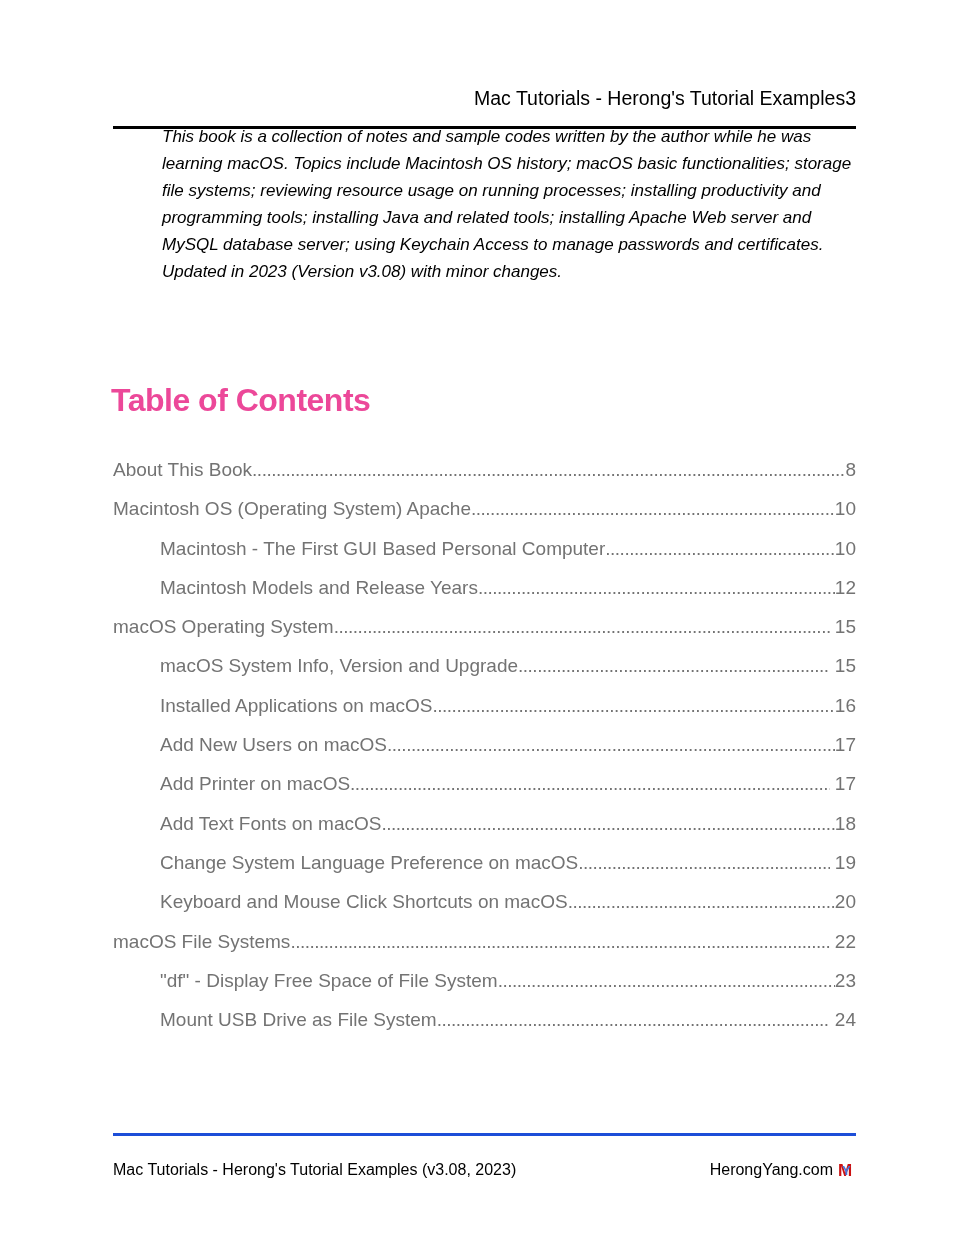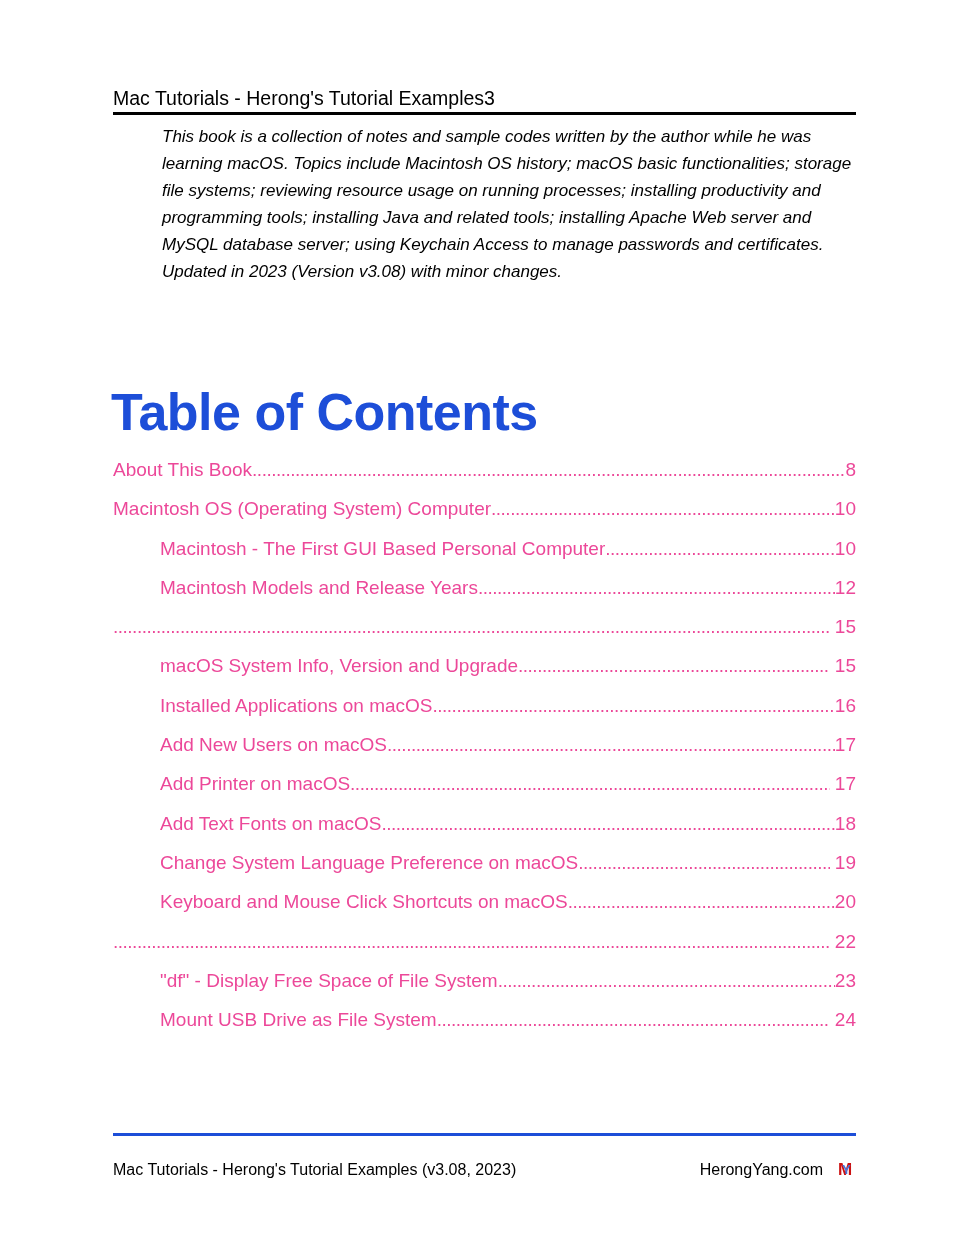--- a/index.html
+++ b/index.html
@@ -13,65 +13,65 @@
     overflow: hidden;
   }
 
   
   .header {
     position: absolute;
     left: 113px;
     top: 87px;
     width: 743px;
     display: flex;
-    justify-content: flex-start;
+    justify-content: flex-end;
     align-items: baseline;
     font-size: 19.5px;
     line-height: 22px;
     border-bottom: 3px solid #000000;
-    padding-bottom: 3px;
+    padding-bottom: 17px;
   }
 
   
   .intro {
     position: absolute;
     left: 162px;
     top: 123px;
     width: 697px;
     font-style: italic;
     font-size: 17px;
     line-height: 27px;
     color: #000000;
   }
 
   
   .toc-heading {
     position: absolute;
     left: 111px;
     top: 382px;
-    font-size: 52px;
+    font-size: 32px;
     font-weight: bold;
     letter-spacing: -0.5px;
-    color: #1d4ed8;
+    color: #ec4899;
   }
 
   
   .toc-list {
     position: absolute;
     left: 113px;
     top: 450px;
     width: 743px;
   }
   .toc-row {
     display: flex;
     align-items: baseline;
     height: 39.3px;
     line-height: 39.3px;
     font-size: 19px;
-    color: #ec4899;
+    color: #737373;
     cursor: pointer;
   }
   .toc-row.indent { padding-left: 47px; }
   .toc-label { white-space: nowrap; }
   .toc-dots {
     flex: 1;
     overflow: hidden;
     white-space: nowrap;
     letter-spacing: -0.5px;
   }
@@ -87,21 +87,21 @@
     top: 1133px;
     width: 743px;
     border-top: 3px solid #1d4ed8;
     padding-top: 25px;
     display: flex;
     justify-content: space-between;
     align-items: baseline;
     font-size: 16px;
     color: #000000;
   }
-  .footer-right { display: flex; align-items: flex-start; gap: 15px; }
+  .footer-right { display: flex; align-items: flex-end; gap: 5px; }
   .logo {
     position: relative;
     display: inline-block;
     width: 18px;
     height: 17px;
     vertical-align: -2px;
   }
   .logo-m {
     position: absolute;
     left: 0; top: 0;
@@ -134,39 +134,40 @@
   <div class="toc-heading">Table of Contents</div>
 
   <div class="toc-list">
     <div class="toc-row">
       <span class="toc-label">About This Book</span>
       <span class="toc-dots"></span>
       <span class="toc-page">8</span>
     </div>
 
     <div class="toc-row">
-      <span class="toc-label">Macintosh OS (Operating System) Computer</span>
+      <span class="toc-label">Macintosh OS (Operating System) Apache</span>
       <span class="toc-dots"></span>
       <span class="toc-page">10</span>
     </div>
 
     <div class="toc-row indent">
       <span class="toc-label">Macintosh - The First GUI Based Personal Computer</span>
       <span class="toc-dots"></span>
       <span class="toc-page">10</span>
     </div>
 
 
     <div class="toc-row indent">
       <span class="toc-label">Macintosh Models and Release Years</span>
       <span class="toc-dots"></span>
       <span class="toc-page">12</span>
     </div>
 
     <div class="toc-row">
+      <span class="toc-label">macOS Operating System</span>
       <span class="toc-dots"></span>
       <span class="toc-page"> 15</span>
     </div>
 
     <div class="toc-row indent">
       <span class="toc-label">macOS System Info, Version and Upgrade</span>
       <span class="toc-dots"></span>
       <span class="toc-page"> 15</span>
     </div>
 
@@ -200,20 +201,21 @@
       <span class="toc-page"> 19</span>
     </div>
 
     <div class="toc-row indent">
       <span class="toc-label">Keyboard and Mouse Click Shortcuts on macOS</span>
       <span class="toc-dots"></span>
       <span class="toc-page">20</span>
     </div>
 
     <div class="toc-row">
+      <span class="toc-label">macOS File Systems</span>
       <span class="toc-dots"></span>
       <span class="toc-page"> 22</span>
     </div>
 
     <div class="toc-row indent">
       <span class="toc-label">"df" - Display Free Space of File System</span>
       <span class="toc-dots"></span>
       <span class="toc-page">23</span>
     </div>
 

